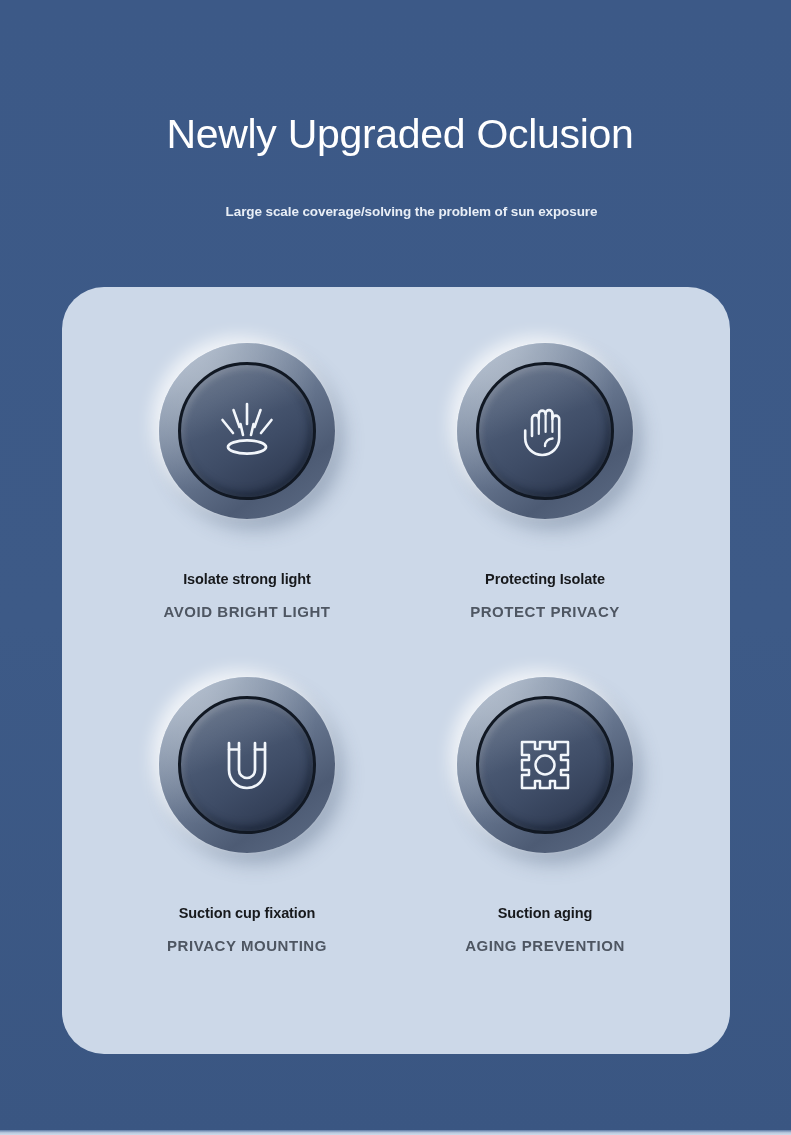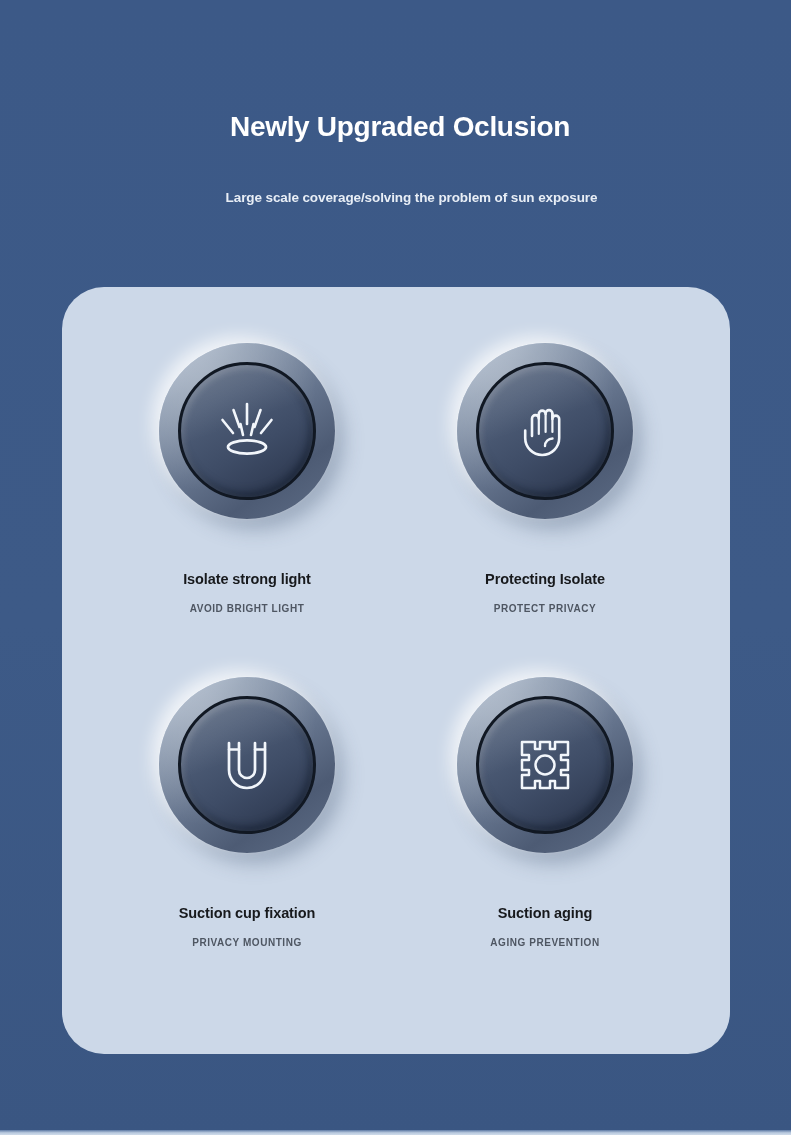--- a/index.html
+++ b/index.html
@@ -34,22 +34,22 @@
 
   
   .header {
     position: absolute;
     left: 0; right: 0;
     top: 112px;
     text-align: center;
   }
 
   .title {
-    font-size: 28px;
-    font-weight: bold;
+    font-size: 41px;
+    font-weight: normal;
     color: #ffffff;
     letter-spacing: -0.3px;
     line-height: 1.1;
     margin-left: 9px;
   }
 
   .subtitle {
     margin-top: 47px;
     font-size: 13.5px;
     font-weight: bold;
@@ -162,21 +162,21 @@
     margin-top: 52px;
     font-size: 14.5px;
     font-weight: bold;
     color: #17191c;
     letter-spacing: -0.1px;
     text-align: center;
   }
 
   .caption-sub {
     margin-top: 16px;
-    font-size: 10px;
+    font-size: 15px;
     font-weight: bold;
     color: #4e5662;
     letter-spacing: 0.55px;
     text-align: center;
   }
 </style>
 </head>
 <body>
 
 <div class="page">

